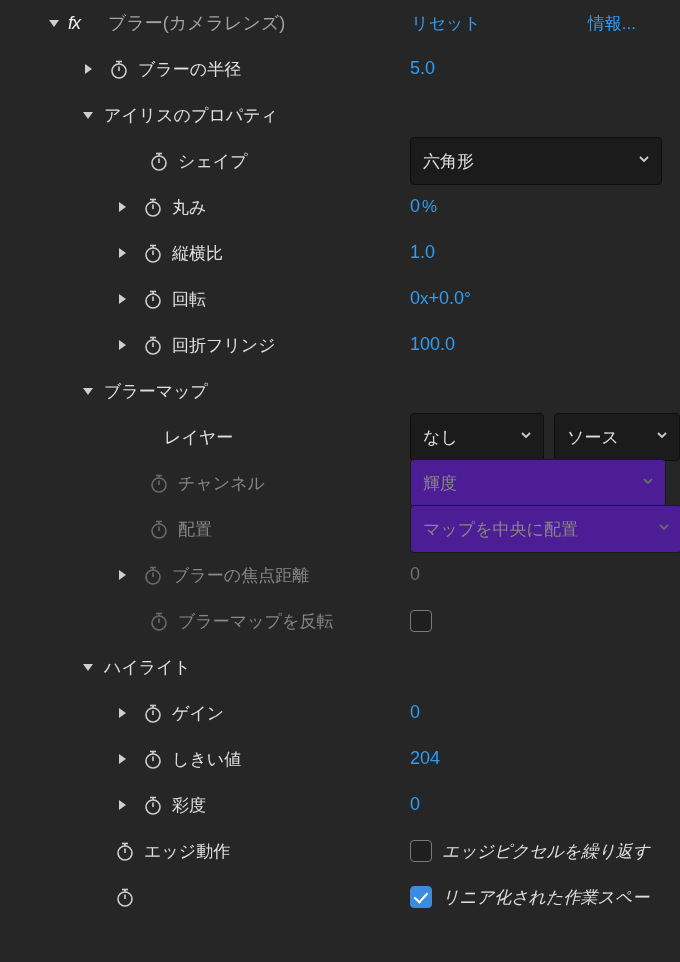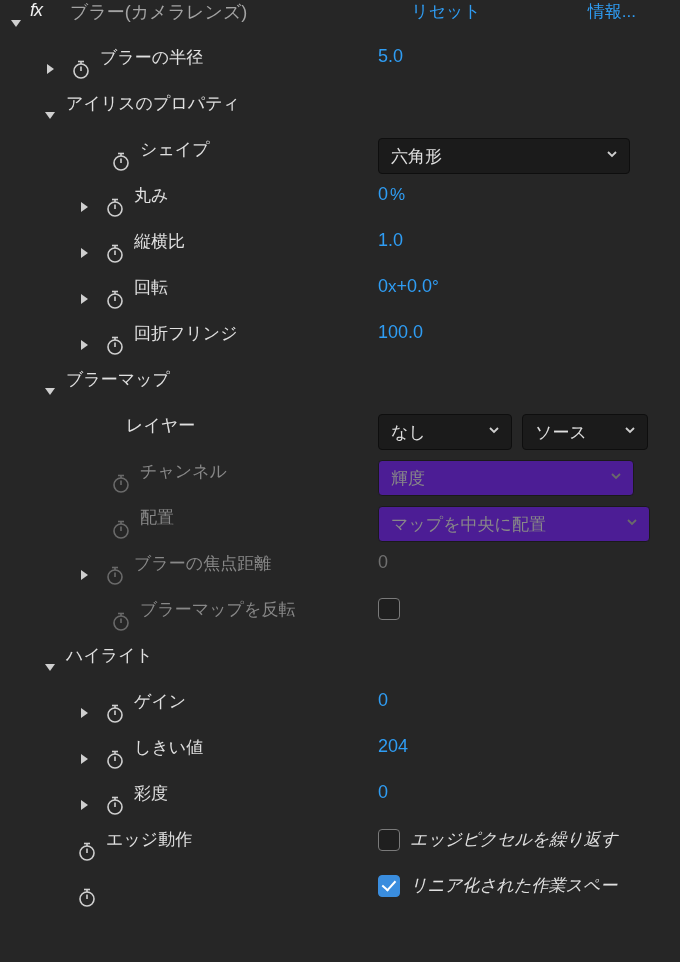--- a/index.html
+++ b/index.html
@@ -7,22 +7,24 @@
     background: #262626;
     color: #e0e0e0;
     font-family: -apple-system, "Hiragino Sans", "Hiragino Kaku Gothic ProN", Meiryo, sans-serif;
     font-size: 17px;
     width: 680px;
     height: 962px;
     overflow: hidden;
   }
   .row {
     display: flex;
+    align-items: center;
     height: 46px;
-    padding-left: 2px;
+    padding-left: 8px;
+    margin-left: 32px;
   }
   .row.header { height: 46px; }
   .spacer-1 { width: 34px; }
   .spacer-2 { width: 68px; }
   .spacer-3 { width: 54px; }
   .twirl {
     width: 28px;
     display: inline-flex;
     align-items: center;
     justify-content: center;
@@ -66,21 +68,21 @@
     cursor: ew-resize;
     border-bottom: 1px dotted transparent;
     font-size: 18px;
   }
   .hot.disabled { color: #707070; cursor: default; }
   .pct { color: #2f9df4; margin-left: 2px; }
   .dropdown {
     background: #1b1b1b;
     border: 1px solid #0e0e0e;
     border-radius: 4px;
-    height: 36px;
+    height: 48px;
     display: flex;
     align-items: center;
     justify-content: space-between;
     padding: 0 10px 0 12px;
     cursor: pointer;
     font-size: 17px;
     gap: 20px;
   }
   .dropdown.disabled { color: #888; background: #4c1d95; border-color: #1a1a1a; cursor: default;}
   .dropdown .chev { margin-left: 8px; }

